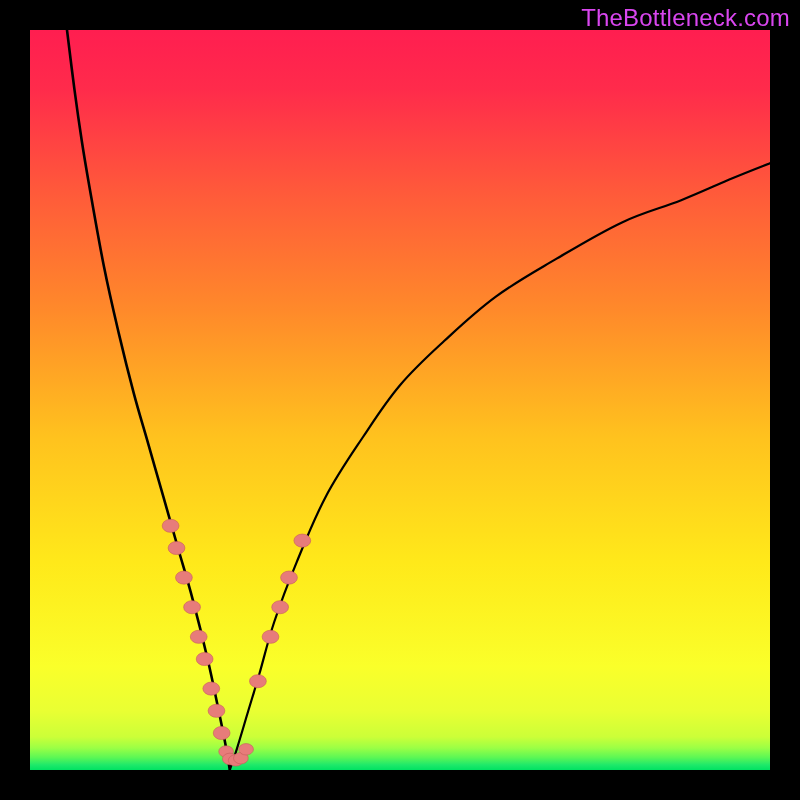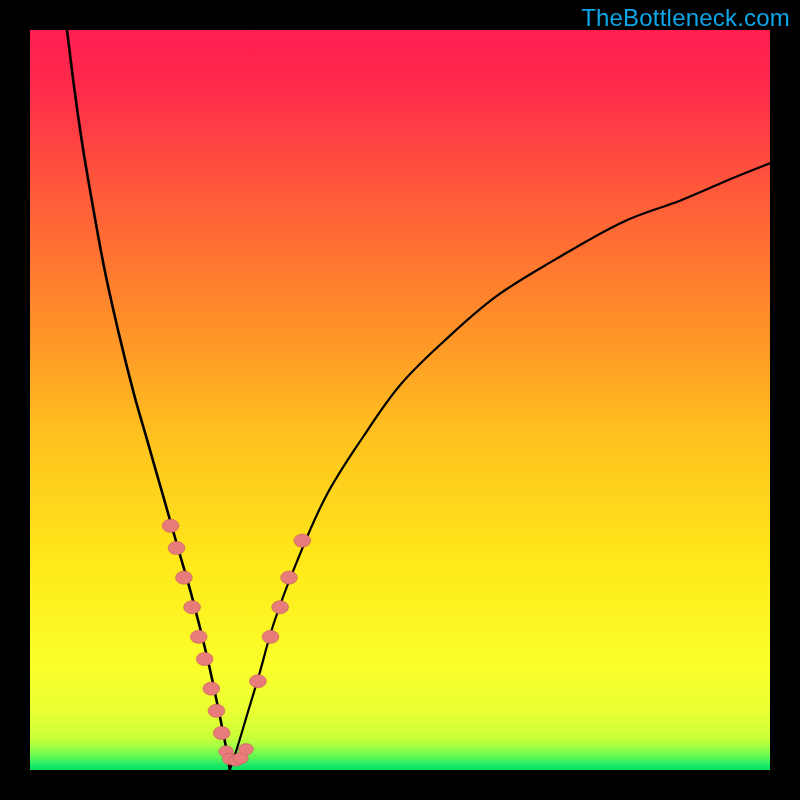--- a/index.html
+++ b/index.html
@@ -22,21 +22,21 @@
     top: 30px;
     left: 30px;
     width: 740px;
     height: 740px;
     
   }
   .watermark {
     position: absolute;
     top: 4px;
     right: 10px;
-    color: #0ea5e9;
+    color: #d946ef;
     font-size: 24px;
     font-weight: 400;
     letter-spacing: 0.2px;
     text-align: center;
   }
   svg { display:block; }
 </style>
 </head>
 <body>
 

